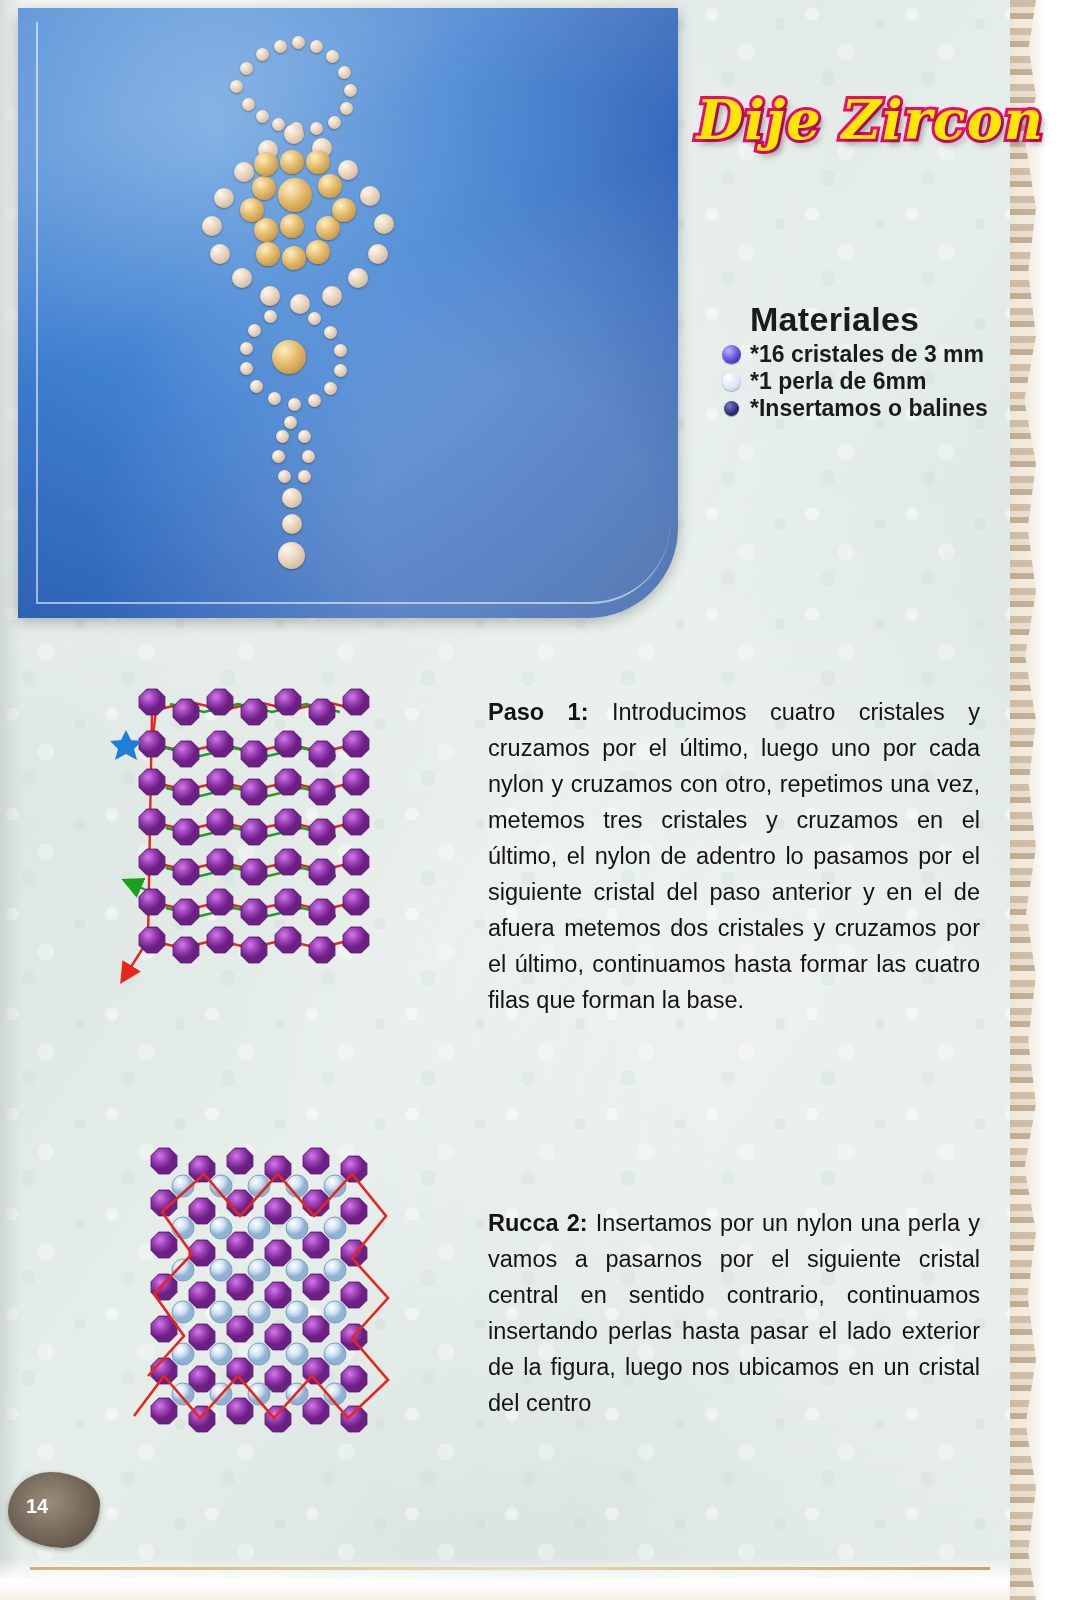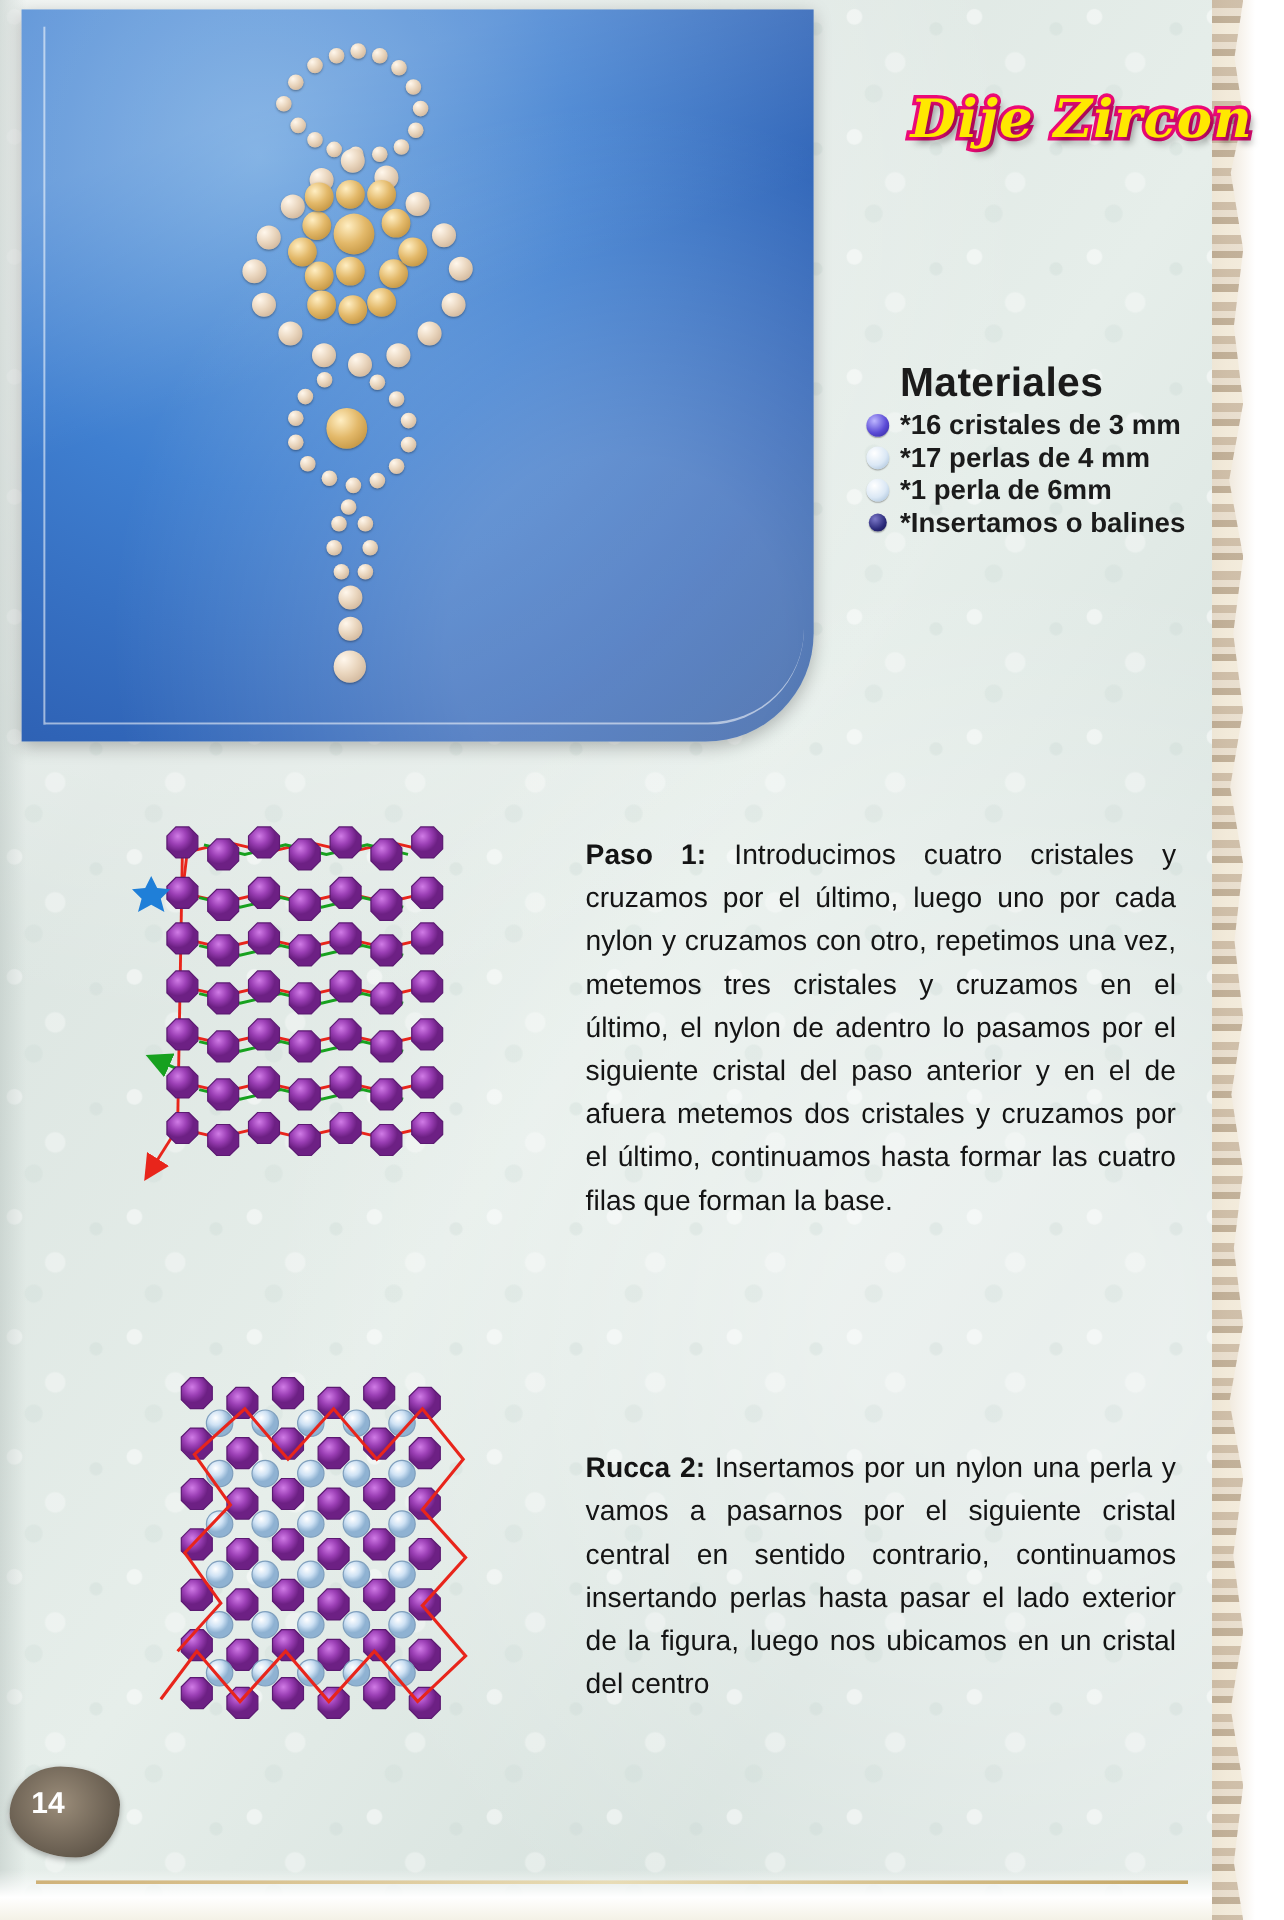--- a/index.html
+++ b/index.html
@@ -95,23 +95,23 @@
   .pearl-lg{width:27px;height:27px;}
   .crys{
     background:radial-gradient(circle at 35% 30%, #ffeec2 0%, #e3b96a 45%, #b5842f 100%);
     box-shadow:0 1px 2px rgba(0,0,0,.35);
   }
   .crys-md{width:24px;height:24px;}
   .crys-lg{width:34px;height:34px;}
 
   
   #title{
-    position:absolute;right:26px;top:74px;
+    position:absolute;right:26px;top:88px;
     font-family:"DejaVu Serif", serif;
-    font-size:44px;font-weight:bold;font-style:italic;
+    font-size:54px;font-weight:bold;font-style:italic;
     color:#ffe800;
     -webkit-text-stroke:6px #ec0a78;
     paint-order:stroke fill;
     letter-spacing:1px;
     text-shadow:4px 5px 6px rgba(0,0,0,.35);
     white-space:nowrap;
     margin-left:28px;
   }
 
   
@@ -155,21 +155,21 @@
 
   
   #pagenum-blob{
     position:absolute;left:8px;bottom:52px;width:92px;height:76px;
     background:radial-gradient(ellipse at 45% 40%, #9b8d7a 0%, #6d6254 60%, #4d4539 100%);
     border-radius:46% 54% 40% 60% / 52% 42% 58% 48%;
     box-shadow:0 2px 5px rgba(0,0,0,.3);
   }
   #pagenum{
     position:absolute;left:26px;bottom:82px;
-    font-size:25px;font-weight:bold;color:#ffffff;
+    font-size:20px;font-weight:bold;color:#ffffff;
   }
   #brand{
     position:absolute;left:38px;bottom:34px;
     font-family:"DejaVu Serif", serif;
     font-size:44px;font-weight:bold;font-style:italic;
     color:#6d6254;opacity:.78;letter-spacing:-2px;
   }
 </style>
 </head>
 <body>
@@ -263,24 +263,20 @@
   </div>
 
   <div id="title">Dije Zircon</div>
 
   <div id="materials">
     <h3>Materiales</h3>
     <ul>
       <li>
         <span class="mbullet b-purple"></span>
         <span>*16 cristales de 3 mm</span>
-      </li>
-      <li>
-        <span class="mbullet b-white"></span>
-        <span>*17 perlas de 4 mm</span>
       </li>
       <li>
         <span class="mbullet b-white"></span>
         <span>*1 perla de 6mm</span>
       </li>
       <li>
         <span class="mbullet b-navy"></span>
         <span>*Insertamos o balines</span>
       </li>
     </ul>

